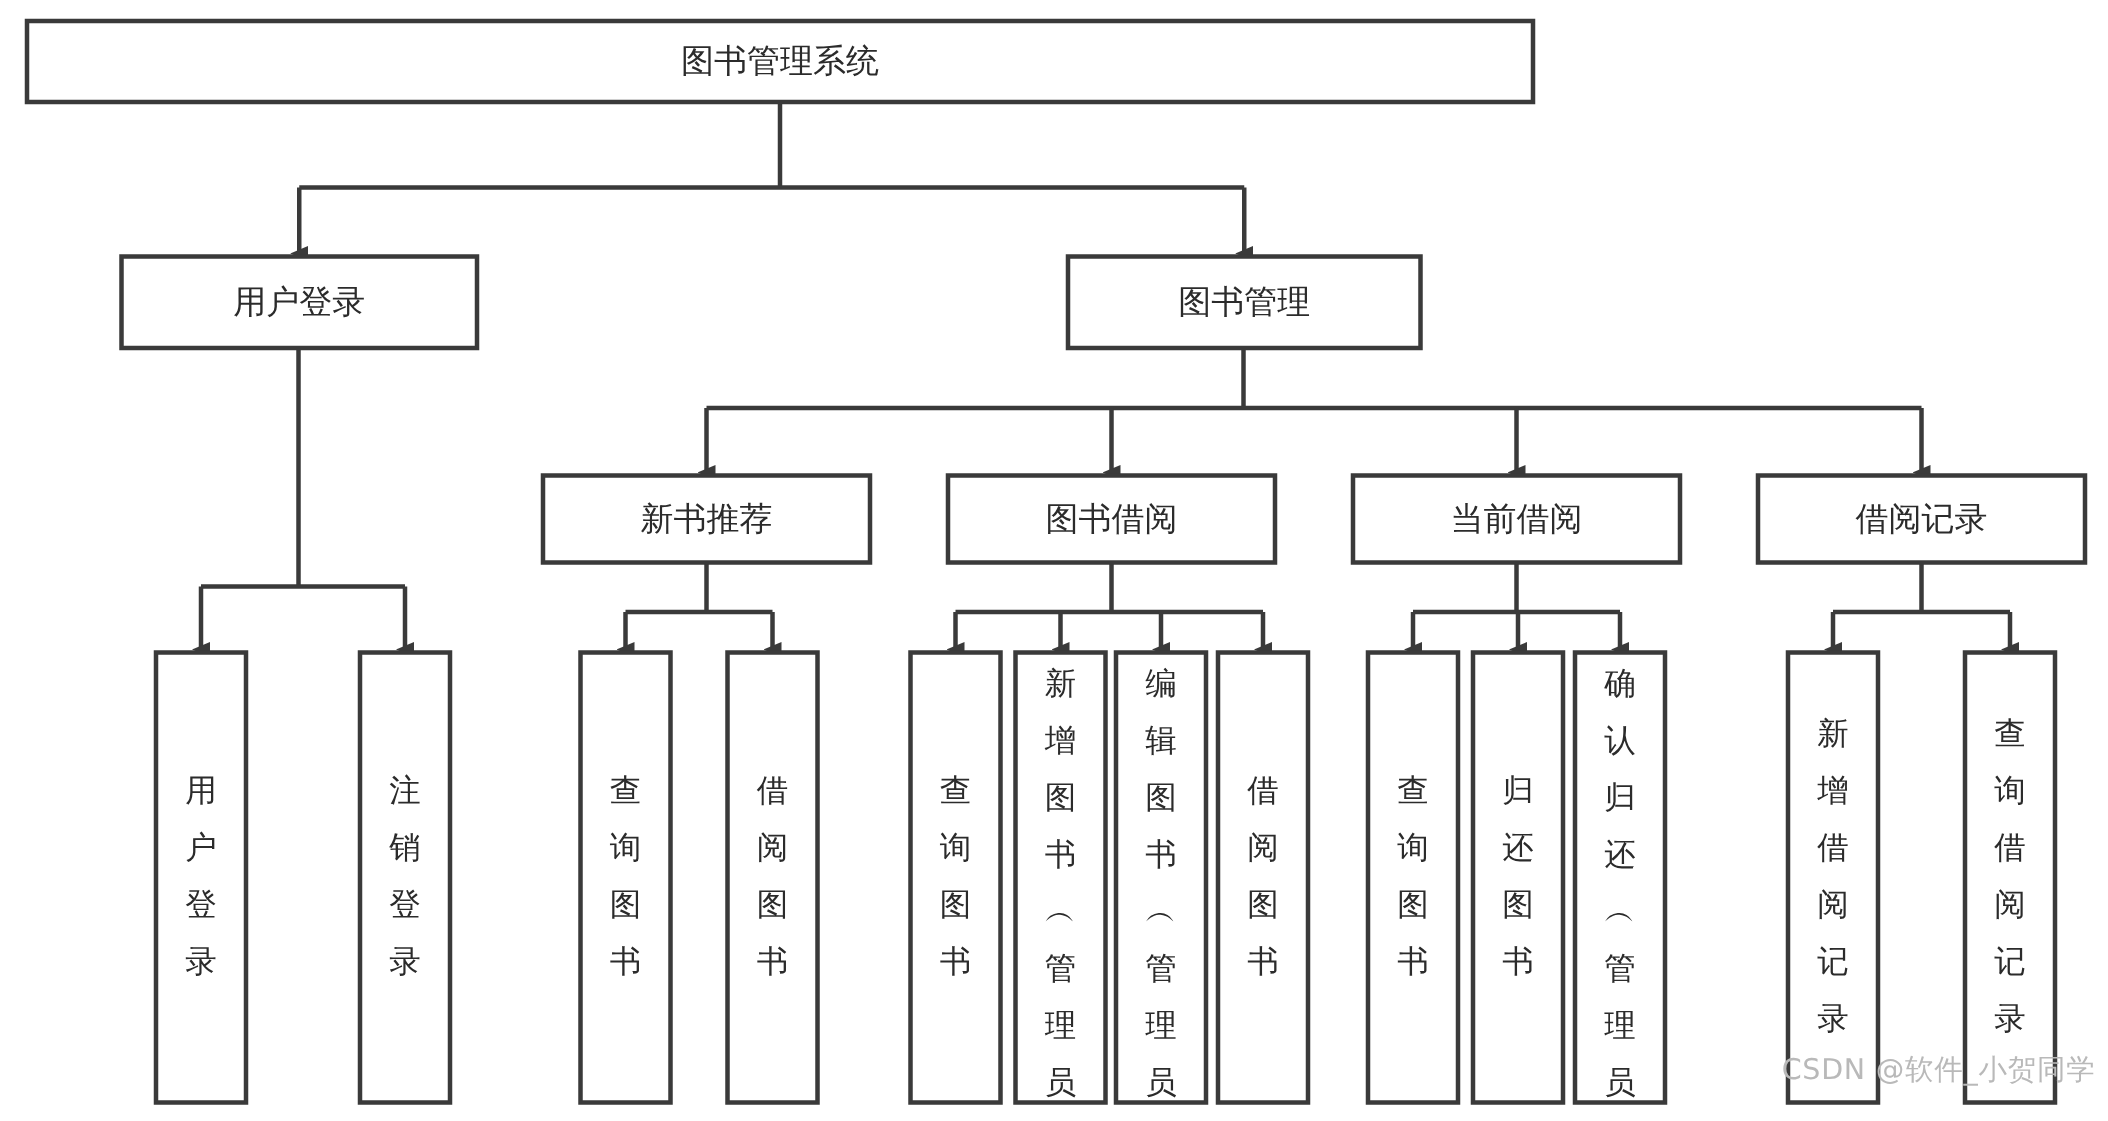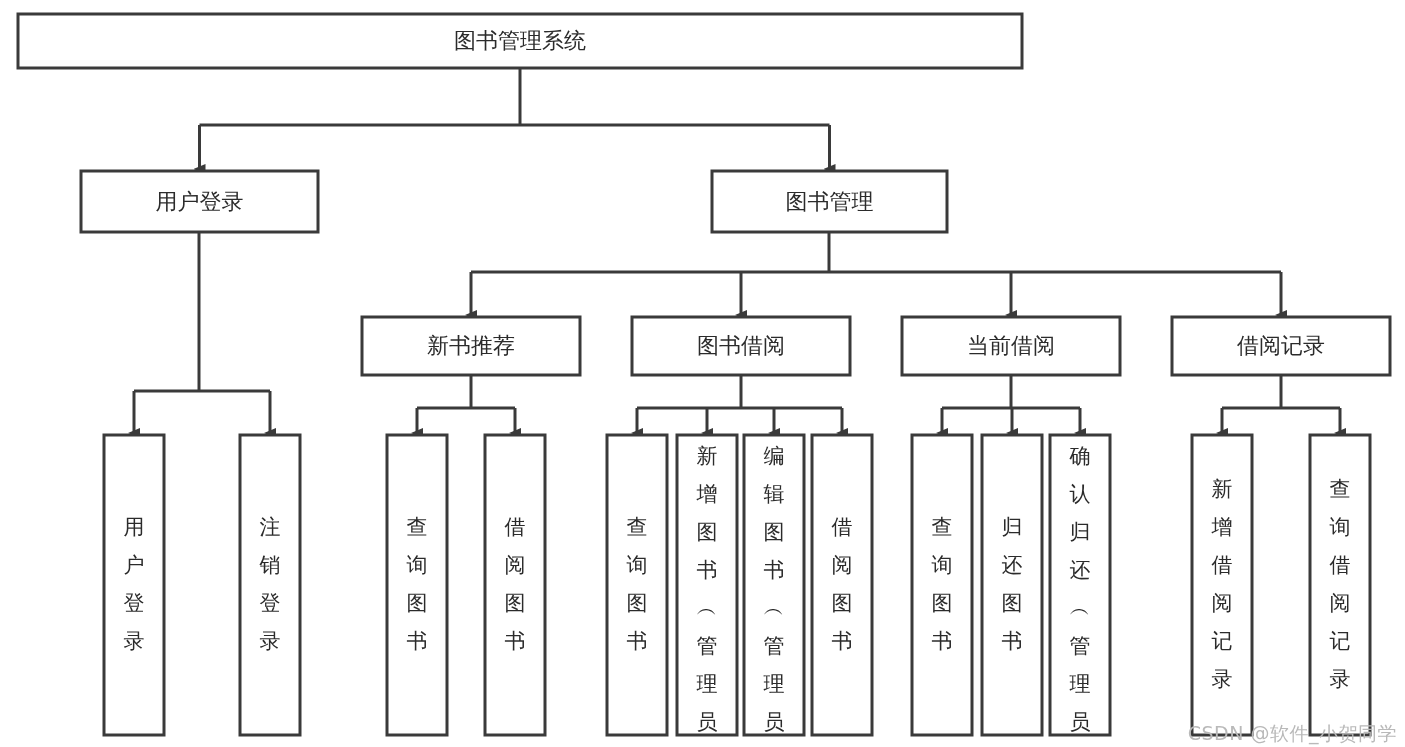--- a/index.html
+++ b/index.html
@@ -11,21 +11,21 @@
   svg#tree{position:absolute;left:0;top:0;width:1405px;height:747px;display:block;}
   .node-rect{fill:#ffffff;stroke:#3a3a3a;stroke-width:3;}
   .edge{stroke:#3a3a3a;stroke-width:3;fill:none;}
   .node-label{
     fill:#2b2b2b;font-family:"DejaVu Sans","Liberation Sans",sans-serif;
     text-anchor:middle;dominant-baseline:middle;
   }
   .h-label{font-size:22px;}
   .v-label{font-size:21px;}
   .watermark{
-    position:absolute;right:8px;bottom:0;
+    position:absolute;right:8px;bottom:21px;
     color:#b9b9b9;font-size:19px;letter-spacing:0.5px;
     font-family:"DejaVu Sans","Liberation Sans",sans-serif;
     white-space:nowrap;pointer-events:none;
   }
 </style>
 </head>
 <body>
 
 <div id="diagram-root">
   <svg id="tree" viewBox="0 0 1405 747">

